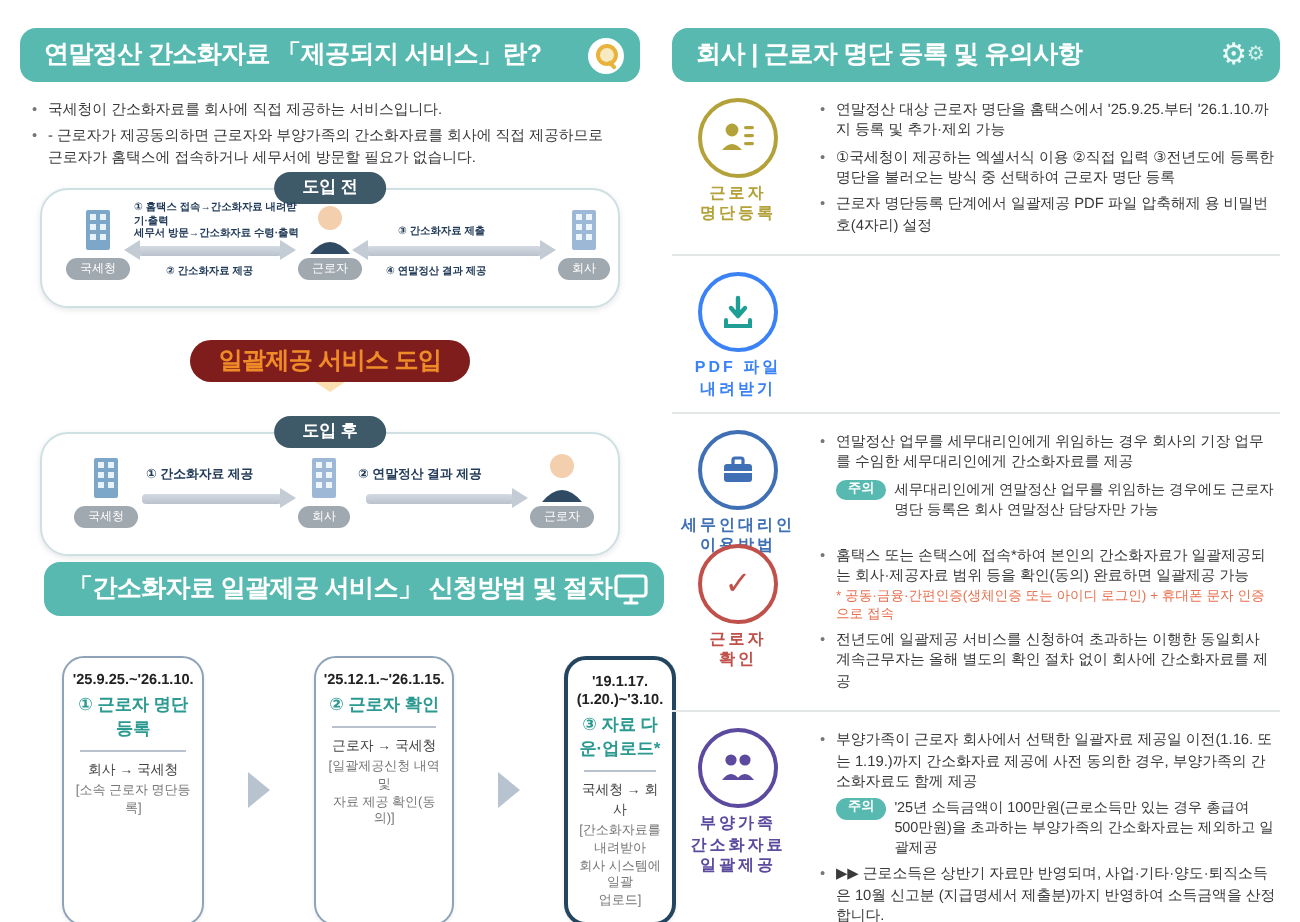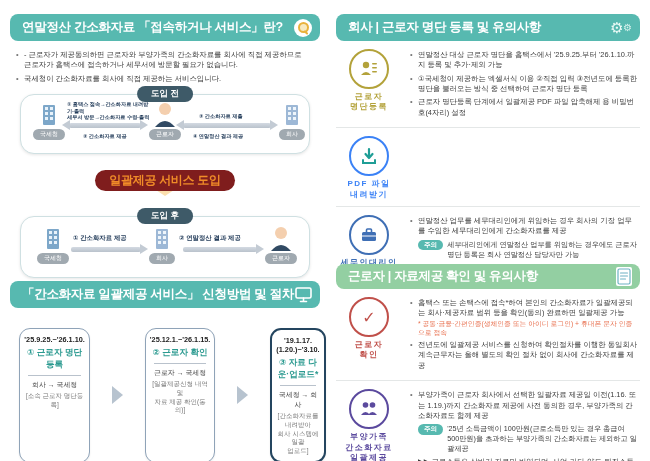--- a/index.html
+++ b/index.html
@@ -1,21 +1,21 @@
 <!DOCTYPE html>
 <html><head>
 <meta charset="utf-8">
 <style>
   html,body{margin:0;padding:0;background:#ffffff;}
   body{font-family:"Liberation Sans","DejaVu Sans",sans-serif;color:#3a3a3a;}
   .page{position:relative;width:650px;height:461px;background:#ffffff;overflow:hidden;}
   .quad{position:absolute;}
   .tl{left:10px;top:14px;width:310px;height:254px;}
   .tr{left:336px;top:14px;width:304px;height:246px;}
-  .bl{left:10px;top:281px;width:310px;height:176px;}
+  .bl{left:22px;top:281px;width:310px;height:176px;}
   .br{left:336px;top:264px;width:304px;height:194px;}
 
   .hdr{height:27px;border-radius:8px;display:flex;align-items:center;justify-content:space-between;
        padding:0 8px 0 12px;color:#fff;font-weight:bold;font-size:12.5px;letter-spacing:-0.3px;}
   .hdr.teal{background:#57b9b0;}
   .hdr.green{background:#93cfa2;height:25px;}
   .hdr-ico{display:flex;align-items:center;}
 
   
   .mag{position:relative;width:18px;height:18px;background:#fff;border-radius:50%;}
@@ -99,29 +99,29 @@
   svg{display:block;}
   .doc-ico{background:#ffffff;border-radius:2px;padding:1px;}
 </style>
 </head>
 <body>
 
 <div class="page">
 
   <section class="quad tl">
     <div class="hdr teal">
-      <span>연말정산 간소화자료 「접속하거나 서비스」란?</span>
+      <span>연말정산 간소화자료 「제공되지 서비스」란?</span>
       <span class="hdr-ico">
           <span class="mag"></span>
         </span>
     </div>
     <div class="intro-text">
+      <div class="bullet">국세청이 간소화자료를 회사에 직접 제공하는 서비스입니다.</div>
       <div class="bullet" style="padding-left:8px;">- 근로자가 제공동의하면 근로자와 부양가족의 간소화자료를 회사에 직접 제공하므로
 근로자가 홈택스에 접속하거나 세무서에 방문할 필요가 없습니다.</div>
-      <div class="bullet">국세청이 간소화자료를 회사에 직접 제공하는 서비스입니다.</div>
     </div>
 
     <div class="diagram dg-before">
       <div class="d-pill">도입 전</div>
 
       <div class="entity" style="left:12px;top:8px;">
         <svg width="22" height="24" viewBox="0 0 22 24">
           <rect x="5" y="2" width="12" height="20" rx="1" fill="#7da7c9"></rect>
           <rect x="7" y="4" width="3" height="3" fill="#e8f2fa"></rect>
             <rect x="12" y="4" width="3" height="3" fill="#e8f2fa"></rect>
@@ -314,42 +314,33 @@
 회사 시스템에 일괄
 업로드]</div>
       </div>
     </div>
 
     <div class="footnote">* 회사 연말정산 일정에 따라 일괄제공 받는 날짜를 1.17.(토)과 1.20.(화) 중 선택가능
 다만, 특정일에 신청회사가 집중되는 경우 순차 제공됩니다.</div>
   </section>
 
   <section class="quad br">
-    <div class="hdr green">
-      <span>근로자  |  자료제공 확인 및 유의사항</span>
-      <span class="hdr-ico doc-ico">
-        <svg width="14" height="17" viewBox="0 0 14 17">
-          <rect x="1" y="1" width="12" height="15" rx="1.5" fill="#ffffff" stroke="#6fb2c4" stroke-width="1.2"></rect>
-          <path d="M3.5 5 h7 M3.5 8 h7 M3.5 11 h5" stroke="#6fb2c4" stroke-width="1.1" stroke-linecap="round"></path>
-        </svg>
-      </span>
-    </div>
 
     <div class="row">
       <div class="icn-col c-red">
         <div class="ring">
           <span class="chk">✓</span>
         </div>
         <div class="icn-label">근로자
 확인</div>
       </div>
       <div class="row-body">
         <div class="bullet" style="margin-bottom:1px;">홈택스 또는 손택스에 접속*하여 본인의 간소화자료가 일괄제공되는 회사·제공자료 범위 등을 확인(동의) 완료하면 일괄제공 가능</div>
         <div class="note">* 공동·금융·간편인증(생체인증 또는 아이디 로그인) + 휴대폰 문자 인증으로 접속</div>
-        <div class="bullet">전년도에 일괄제공 서비스를 신청하여 확인절차를 이행한 동일회사 계속근무자는 올해 별도의 확인 절차 없이 회사에 간소화자료를 제공</div>
+        <div class="bullet">전년도에 일괄제공 서비스를 신청하여 초과하는 이행한 동일회사 계속근무자는 올해 별도의 확인 절차 없이 회사에 간소화자료를 제공</div>
       </div>
     </div>
 
     <div class="row">
       <div class="icn-col c-purple">
         <div class="ring">
           <svg width="20" height="18" viewBox="0 0 20 18">
             <circle cx="6.5" cy="5" r="2.8" fill="#5b4a9e"></circle>
             <circle cx="13.5" cy="5" r="2.8" fill="#5b4a9e"></circle>
             <path d="M2 15 q4.5 -6 9 0 z" fill="#5b4a9e"></path>

